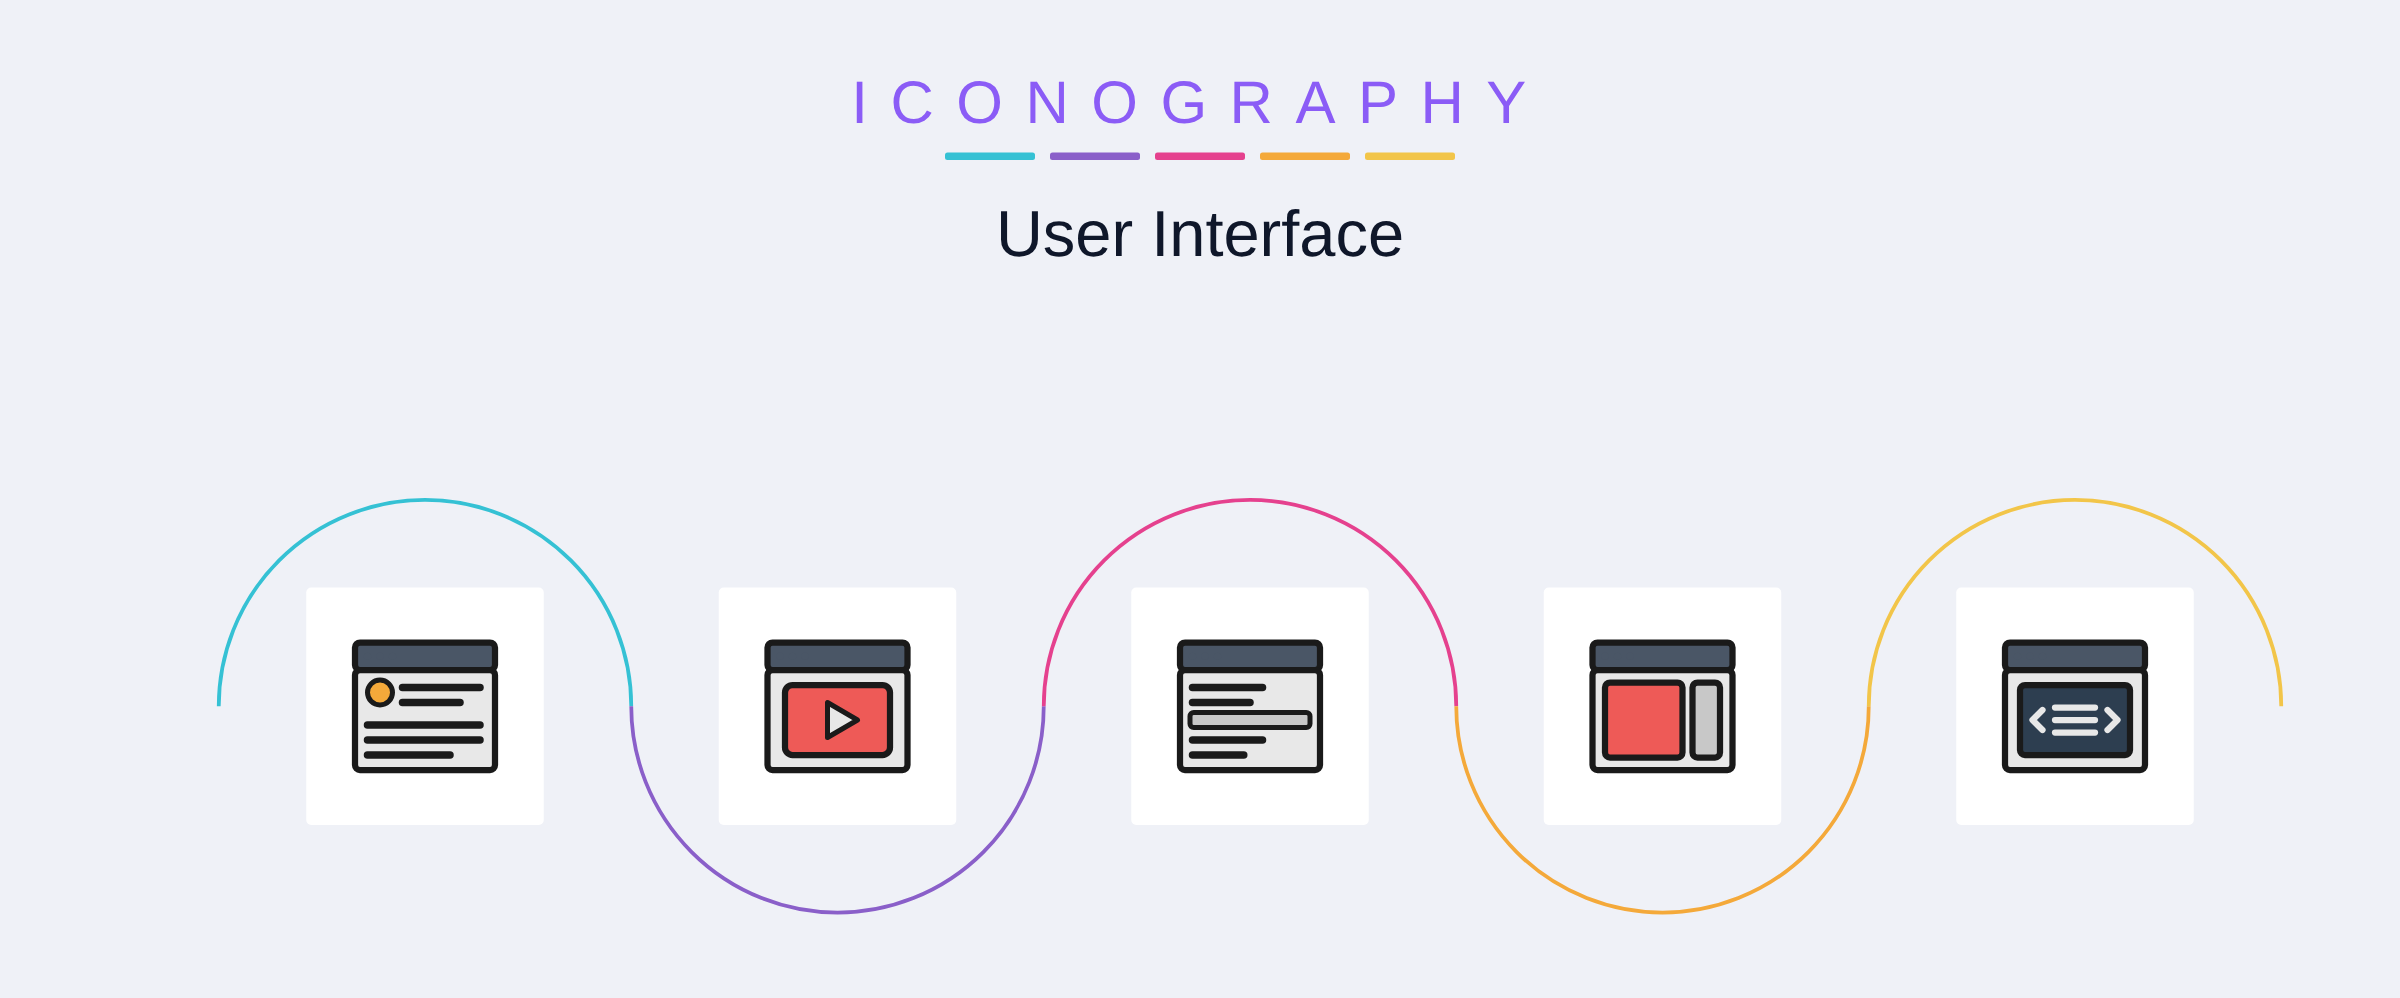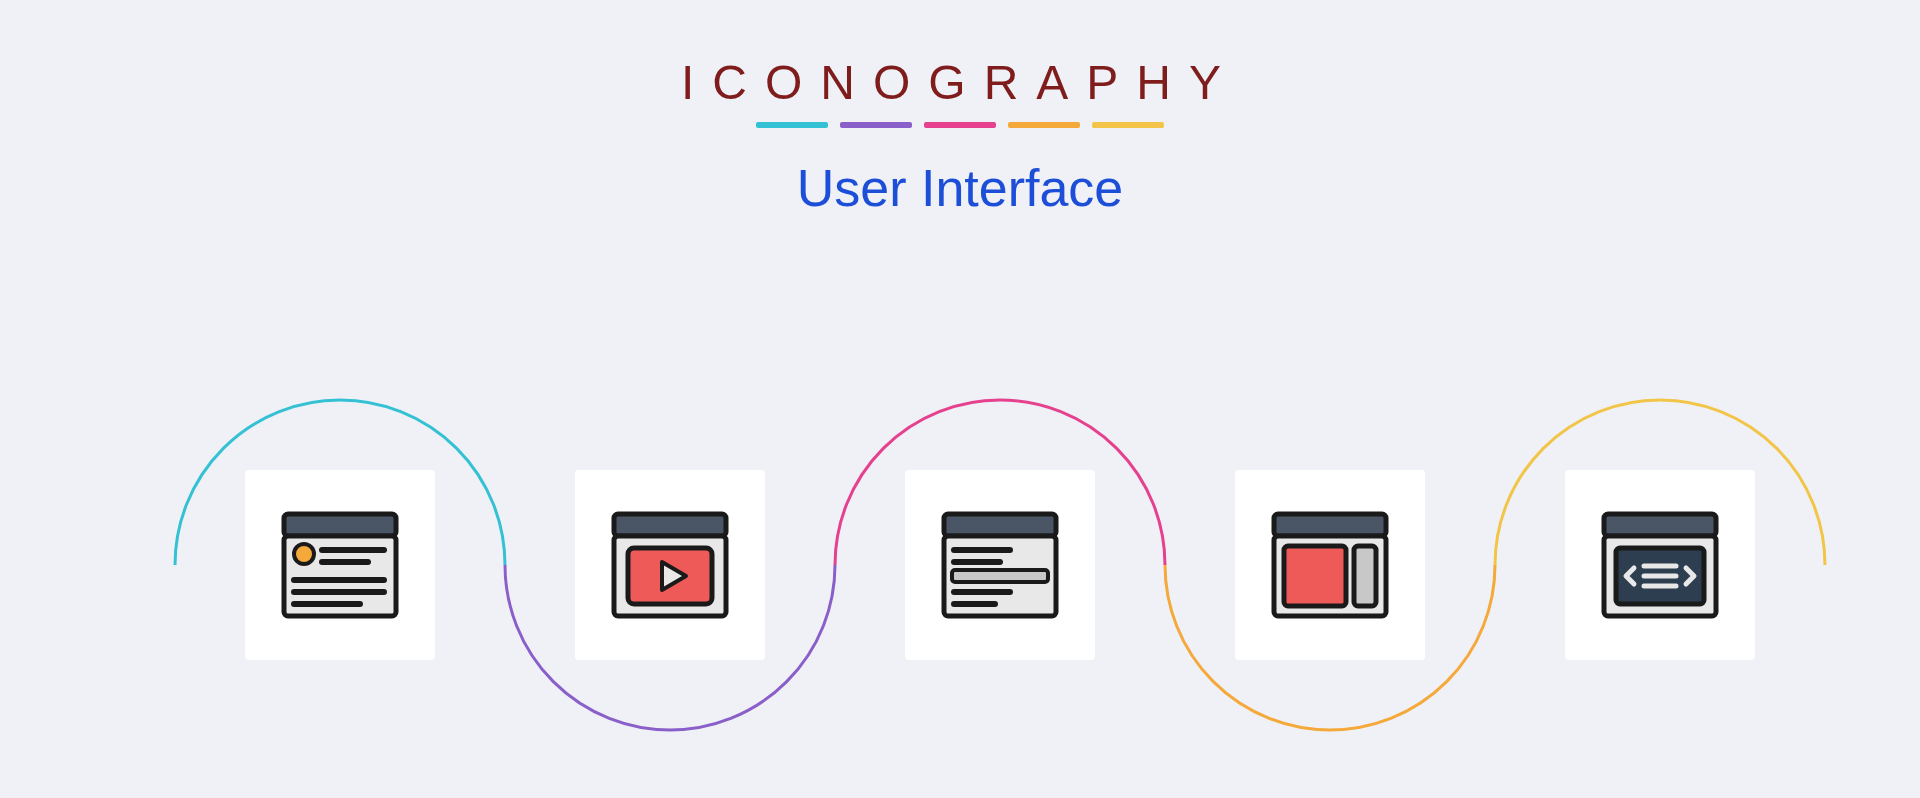--- a/index.html
+++ b/index.html
@@ -1,21 +1,21 @@
 <!DOCTYPE html>
 <html><head>
 <meta charset="utf-8">
 <style>
 *{box-sizing:border-box;margin:0;padding:0}
 body{width:1920px;height:798px;background:#eff1f7;font-family:Helvetica,Arial,sans-serif;overflow:hidden;position:relative}
 .header{text-align:center;padding-top:55px}
-.brand{font-size:48px;letter-spacing:18px;color:#7f1d1d;font-weight:300}
+.brand{font-size:48px;letter-spacing:18px;color:#8b5cf6;font-weight:300}
 .underlines{display:flex;justify-content:center;gap:12px;margin-top:12px}
 .underlines span{display:block;width:72px;height:6px;border-radius:2px}
-.subtitle{font-size:52px;color:#1d4ed8;font-weight:400;margin-top:30px}
+.subtitle{font-size:52px;color:#0f172a;font-weight:400;margin-top:30px}
 .stage{position:absolute;top:330px;left:0;width:1920px;height:420px}
 svg.path{position:absolute;top:0;left:0}
 .card{position:absolute;width:190px;height:190px;background:#fff;border-radius:4px;box-shadow:0 0 0 rgba(0,0,0,0);display:flex;align-items:center;justify-content:center}
 .ico{width:120px;height:110px}
 .win-top{fill:#4a5666;stroke:#1a1a1a;stroke-width:5}
 .win-body{fill:#e8e8e8;stroke:#1a1a1a;stroke-width:5}
 .dot{fill:#4a5666}
 </style>
 </head>
 <body>

